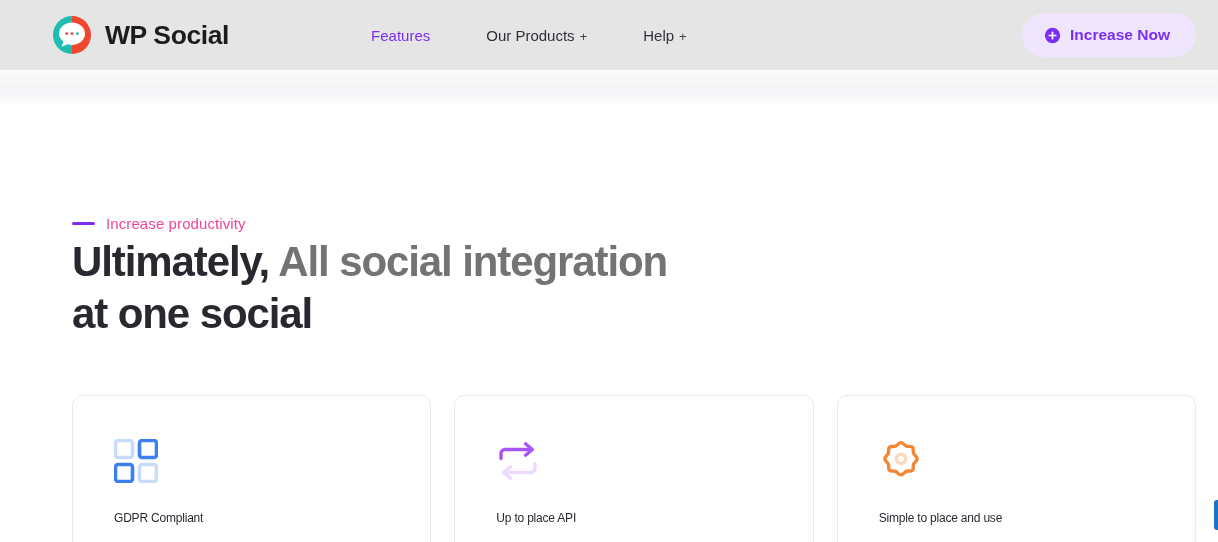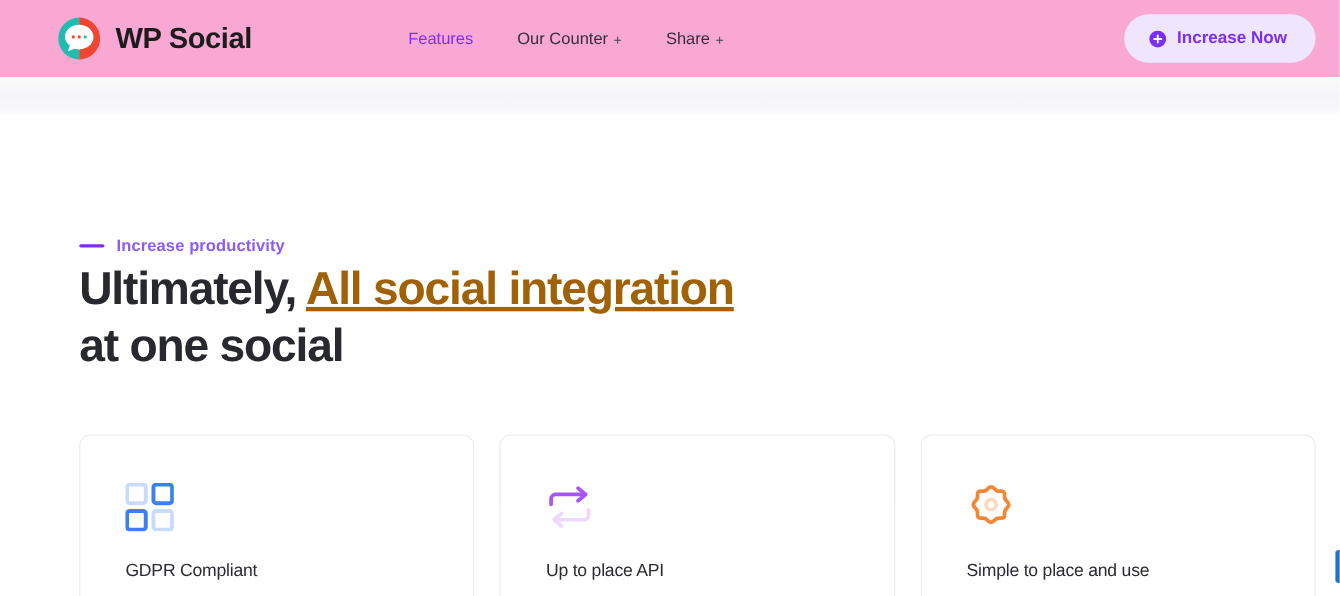--- a/index.html
+++ b/index.html
@@ -9,21 +9,21 @@
     overflow: hidden;
     background: #ffffff;
     font-family: "Liberation Sans", sans-serif;
     -webkit-font-smoothing: antialiased;
   }
 
   
   .site-header {
     position: relative;
     height: 70px;
-    background: #f9a8d4;
+    background: #e5e5e5;
     display: flex;
     align-items: center;
     padding: 0 22px 0 52px;
   }
   .brand {
     display: flex;
     align-items: center;
     gap: 13px;
     text-decoration: none;
     flex: 0 0 auto;
@@ -33,21 +33,21 @@
     font-size: 26.5px;
     font-weight: 700;
     color: #1c1c1c;
     letter-spacing: -0.4px;
     white-space: nowrap;
   }
 
   .main-nav {
     display: flex;
     align-items: center;
-    gap: 0px;
+    gap: 16px;
     margin-left: 122px;
   }
   .nav-item {
     display: flex;
     align-items: center;
     gap: 5px;
     font-size: 15px;
     color: #30303a;
     text-decoration: none;
     padding: 8px 20px;
@@ -102,56 +102,56 @@
   }
   .eyebrow-dash {
     width: 23px;
     height: 3px;
     background: #7b2ff2;
     border-radius: 2px;
     display: block;
   }
   .eyebrow-text {
     font-size: 15px;
-    font-weight: 700;
-    color: #8b5cf6;
+    font-weight: 400;
+    color: #ec4899;
     letter-spacing: 0.1px;
   }
 
   .hero-title {
     margin-top: 9px;
     font-size: 42px;
     line-height: 1.0;
     font-weight: 700;
     color: #28282f;
     letter-spacing: -1.1px;
     max-width: 640px;
   }
-  .hero-title .accent { color: #a16207; text-decoration: underline; }
+  .hero-title .accent { color: #737373; }
   .hero-title-line2 { display: block; margin-top: 10px; }
 
   
   .feature-grid {
     margin-top: 60px;
     display: grid;
     grid-template-columns: repeat(3, 1fr);
     gap: 23px;
     padding-right: 0px;
   }
   .feature-card {
     border: 1px solid #eceaf0;
     border-radius: 10px;
     background: #fff;
     padding: 42px 40px 40px 41px;
     min-height: 200px;
   }
   .card-icon { height: 46px; display: flex; align-items: center; }
   .card-title {
     margin-top: 27px;
-    font-size: 16px;
+    font-size: 12px;
     color: #2a2a33;
     font-weight: 400;
     letter-spacing: -0.2px;
   }
 
   
   .edge-widget {
     position: fixed;
     right: 0px;
     top: 500px;
@@ -186,25 +186,25 @@
       </svg>
     </span>
     <span class="brand-name">WP Social</span>
   </a>
 
   <nav class="main-nav">
     <a class="nav-item is-active" href="#">
       <span>Features</span>
     </a>
     <a class="nav-item" href="#">
-      <span>Our Counter</span>
+      <span>Our Products</span>
       <span class="nav-plus">+</span>
     </a>
     <a class="nav-item" href="#">
-      <span>Share</span>
+      <span>Help</span>
       <span class="nav-plus">+</span>
     </a>
   </nav>
 
   <button class="purchase-btn">
     <span>
       <svg class="plus-circle" viewBox="0 0 20 20" aria-hidden="true">
         <circle cx="10" cy="10" r="9" fill="#7b2ff2"></circle>
         <rect x="5.2" y="9" width="9.6" height="2" rx="1" fill="#ffffff"></rect>
         <rect x="9" y="5.2" width="2" height="9.6" rx="1" fill="#ffffff"></rect>

